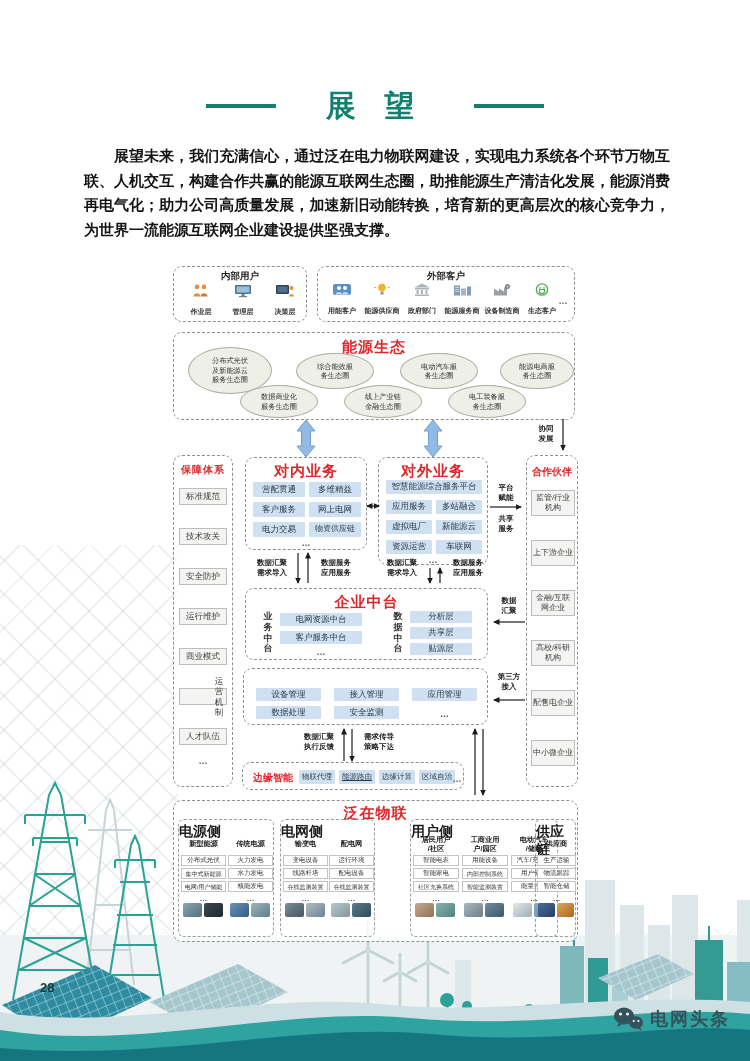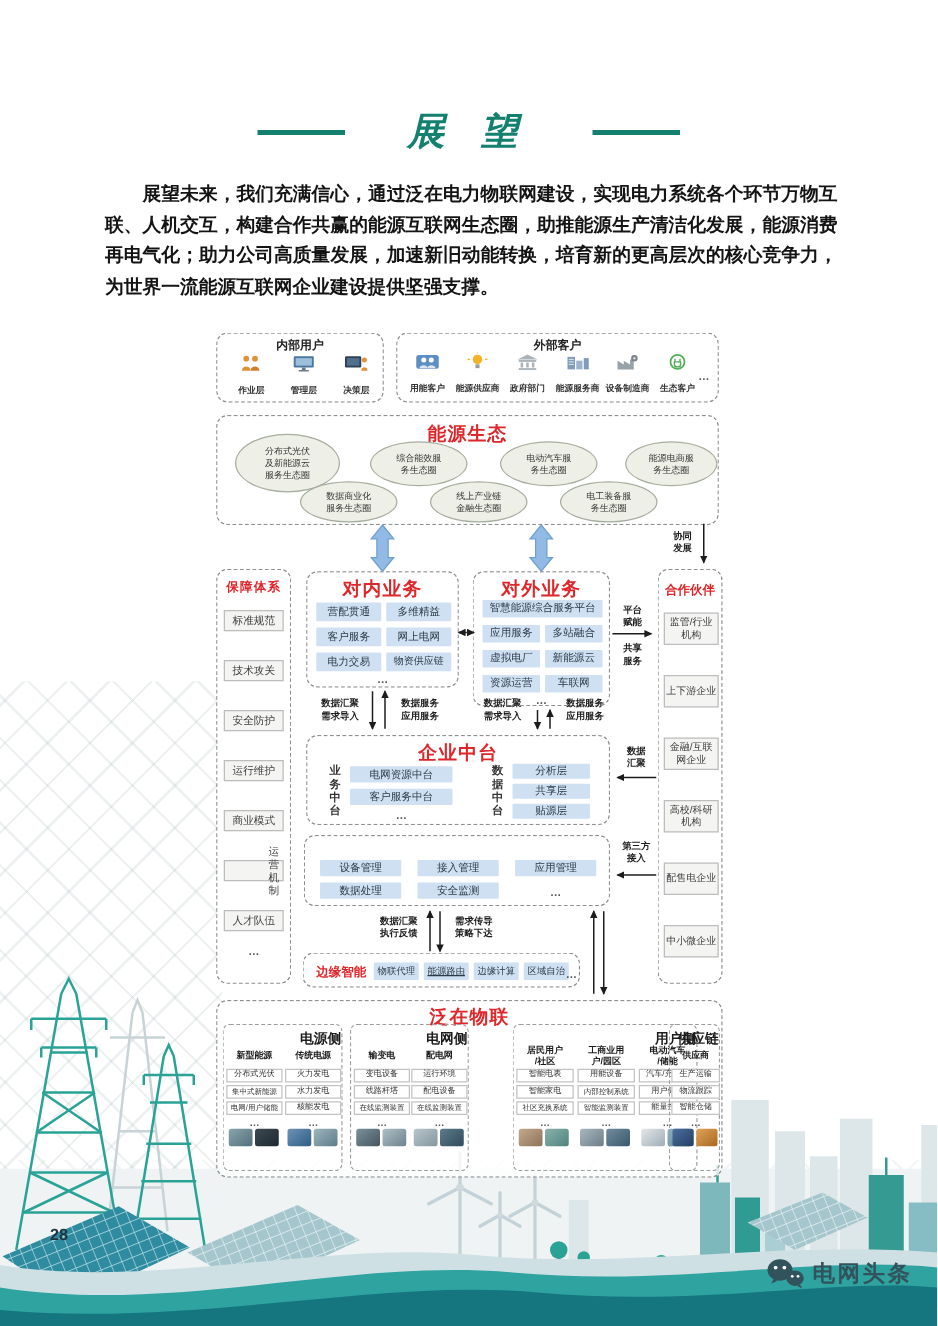--- a/index.html
+++ b/index.html
@@ -6,39 +6,39 @@
   .page{position:relative;width:750px;height:1061px;background:#ffffff;overflow:hidden;
         font-family:"Liberation Sans","DejaVu Sans",sans-serif;color:#222;}
   
   .patternL{position:absolute;left:0;top:545px;width:178px;height:420px;z-index:0;
     background:repeating-linear-gradient(45deg,rgba(150,168,172,.16) 0 2px,transparent 2px 24px),
                repeating-linear-gradient(-45deg,rgba(150,168,172,.16) 0 2px,transparent 2px 24px);}
   .patternB{position:absolute;left:0;top:928px;width:750px;height:133px;z-index:0;
     background:repeating-linear-gradient(45deg,rgba(150,168,172,.10) 0 2px,transparent 2px 26px),
                repeating-linear-gradient(-45deg,rgba(150,168,172,.10) 0 2px,transparent 2px 26px);}
   
-  .title-row{position:absolute;left:0;top:84px;width:750px;height:44px;text-align:center;z-index:2;font-style:italic;}
+  .title-row{position:absolute;left:0;top:84px;width:750px;height:44px;text-align:center;z-index:2;}
   .title-line{position:absolute;top:20px;width:70px;height:4px;background:#14806f;}
   .page-title{font-size:30px;font-weight:bold;color:#14806f;letter-spacing:10px;line-height:44px;}
   .intro{position:absolute;left:84px;top:144px;width:586px;font-size:15px;font-weight:600;
          color:#141414;line-height:1.64;text-align:justify;text-indent:2em;z-index:2;}
   
   .dashed{position:absolute;border:1.5px dashed #8f8f8f;border-radius:9px;background:rgba(255,255,255,.8);z-index:2;box-sizing:border-box;}
   .dashed2{position:absolute;border:1px dashed #9c9c9c;border-radius:6px;box-sizing:border-box;}
   .rt{position:absolute;left:0;width:100%;text-align:center;color:#df272b;font-weight:bold;font-size:15px;letter-spacing:1px;}
   .bt{position:absolute;left:0;width:100%;text-align:center;color:#222;font-weight:bold;font-size:9.5px;}
   .bi{position:absolute;background:#cfe0f2;color:#2c3b49;font-size:8.5px;display:flex;align-items:center;justify-content:center;text-align:center;line-height:1.1;border-radius:1px;}
   .gi{position:absolute;background:#f4f4f3;border:1px solid #bdbdbd;color:#3c3c3c;font-size:8.5px;display:flex;align-items:center;justify-content:center;text-align:center;line-height:1.2;box-sizing:border-box;}
   .ell{position:absolute;background:#eef0e8;border:1px solid #a6ae9f;border-radius:50%;display:flex;align-items:center;justify-content:center;text-align:center;font-size:7.2px;color:#333;line-height:1.3;box-sizing:border-box;padding:0 18px;}
   .flow{position:absolute;font-size:7.5px;font-weight:bold;color:#1c1c1c;white-space:pre-line;text-align:center;line-height:1.35;z-index:3;}
   .vl{position:absolute;width:12px;font-size:9px;font-weight:bold;color:#333;line-height:1.2;text-align:center;}
   .morex{position:absolute;left:0;width:100%;text-align:center;font-size:9px;font-weight:bold;color:#555;line-height:1;}
   .member{position:absolute;width:38px;text-align:center;}
   .member .lbl{position:absolute;top:24px;left:0;width:100%;font-size:7px;font-weight:bold;color:#333;}
-  .gt{position:absolute;left:0;top:3px;width:100%;text-align:right;font-size:11px;font-weight:bold;color:#1c1c1c;}
+  .gt{position:absolute;left:0;top:3px;width:100%;text-align:left;font-size:14px;font-weight:bold;color:#1c1c1c;}
   .col{position:absolute;height:82px;}
   .ch{position:absolute;left:0;right:0;top:0;height:17px;display:flex;align-items:center;justify-content:center;font-size:7.2px;font-weight:bold;color:#1c1c1c;text-align:center;line-height:1.2;white-space:pre-line;}
   .ui{position:absolute;left:0;right:0;height:11px;background:#fff;border:1px solid #c3c3c3;font-size:6.5px;color:#333;display:flex;align-items:center;justify-content:center;line-height:1;box-sizing:border-box;}
   .ph{position:absolute;width:19px;height:14px;border-radius:2px;}
   .icon{display:inline-block;}
   .footer-brand{position:absolute;left:612px;top:1006px;z-index:6;display:flex;align-items:center;gap:6px;}
   .footer-brand .txt{font-size:18px;font-weight:bold;color:#32525c;letter-spacing:2px;}
   .pagenum{position:absolute;left:40px;top:980px;font-size:13px;font-weight:bold;color:#1d3640;z-index:6;}
   svg.overlay{position:absolute;left:0;top:0;z-index:3;pointer-events:none;}
   svg.scene{position:absolute;left:0;top:0;z-index:1;pointer-events:none;}

